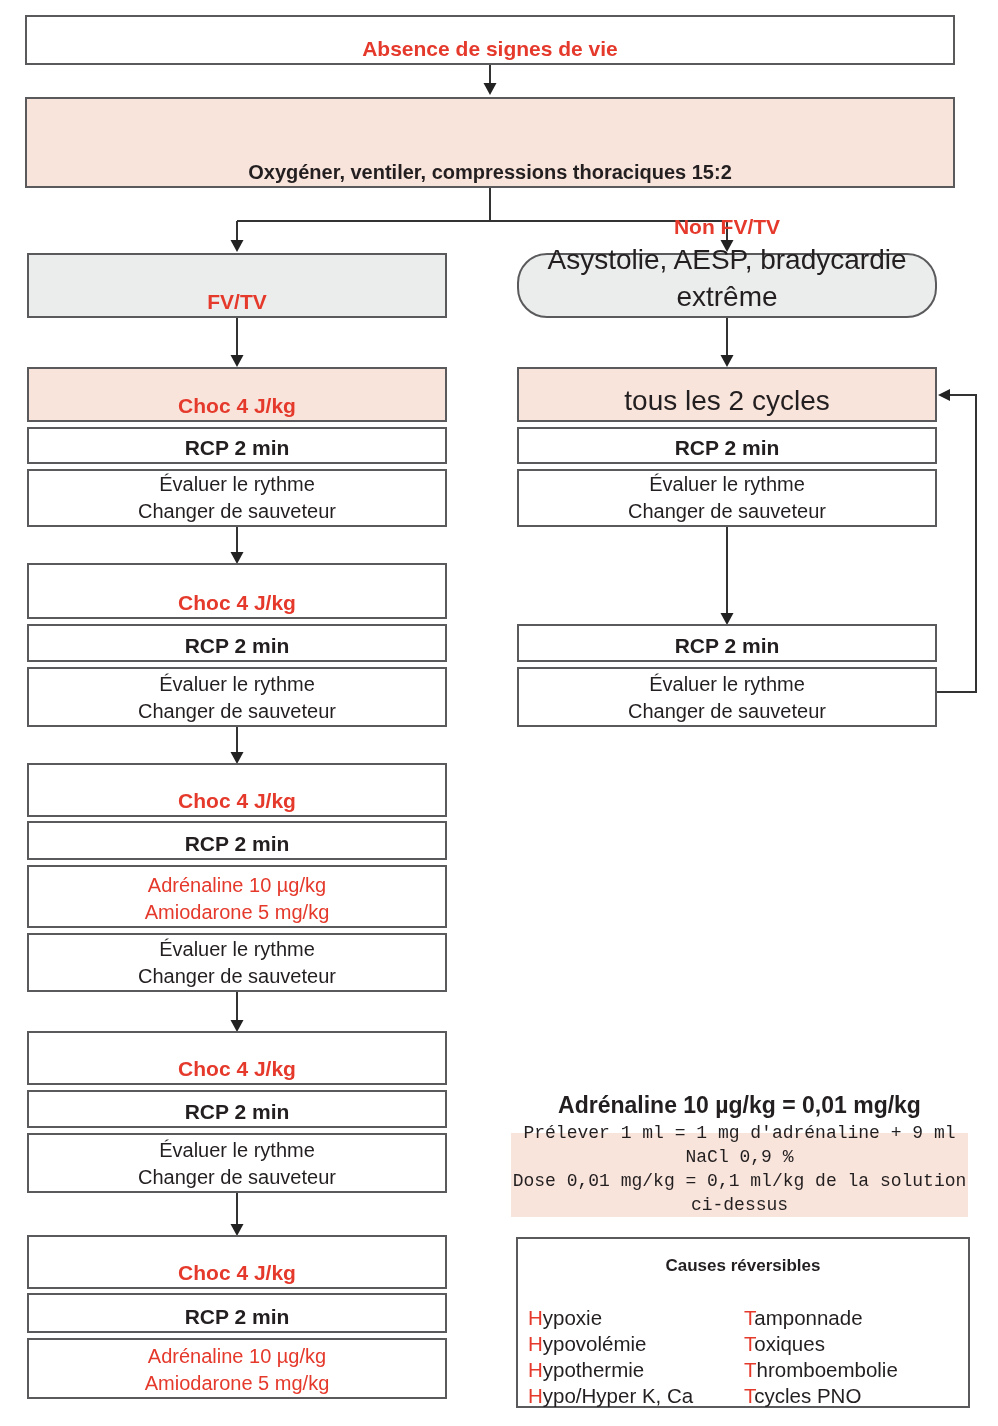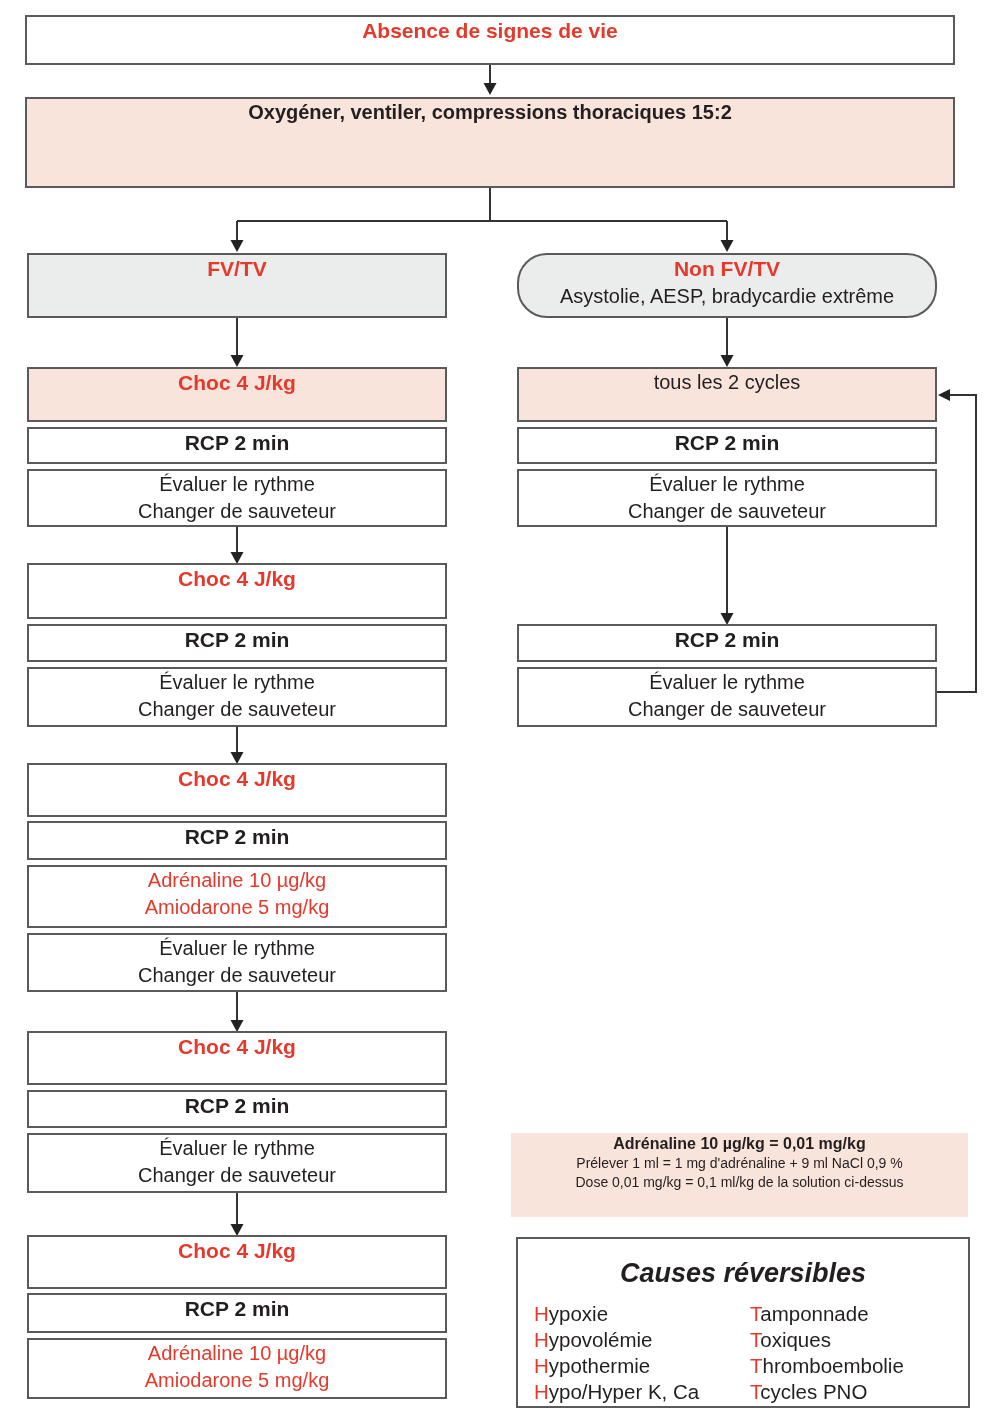--- a/index.html
+++ b/index.html
@@ -19,40 +19,40 @@
     pointer-events:none;
   }
   .box{
     position:absolute;
     box-sizing:border-box;
     border:2px solid #5a5a5c;
     background:#ffffff;
     display:flex;
     flex-direction:column;
     align-items:center;
-    justify-content:flex-start;
+    justify-content:flex-end;
     text-align:center;
     line-height:1.34;
     font-size:20px;
   }
   .box.pink{background:#f8e4db;}
   .box.gray{background:#ebecec;}
   .box.noborder{border:none;}
   .red{color:#e5392c;}
   .b{font-weight:bold;}
   .hdr{font-size:21px;}
-  .sub{font-size:20px;color:#231f20;}
-  .note-title{font-size:16px;font-weight:bold;}
-  .note-line{font-size:14px;}
-  .causes-title{font-size:27px;font-weight:bold;margin:16px 0 10px 0;font-style:italic;}
+  .sub{font-size:28px;color:#231f20;}
+  .note-title{font-size:23px;font-weight:bold;}
+  .note-line{font-size:18px;font-family:Liberation Mono, monospace;}
+  .causes-title{font-size:17px;font-weight:bold;margin:16px 0 27px 0;}
   .causes-cols{
     display:flex;
     width:100%;
     text-align:left;
-    padding-left:16px;
+    padding-left:10px;
     box-sizing:border-box;
   }
   .causes-col1{width:216px;}
   .causes-col2{flex:1;}
   .cause-item{font-size:20.5px;line-height:26px;margin-bottom:0;}
   .causes-box{justify-content:flex-start;}
 </style>
 </head>
 <body>
 

